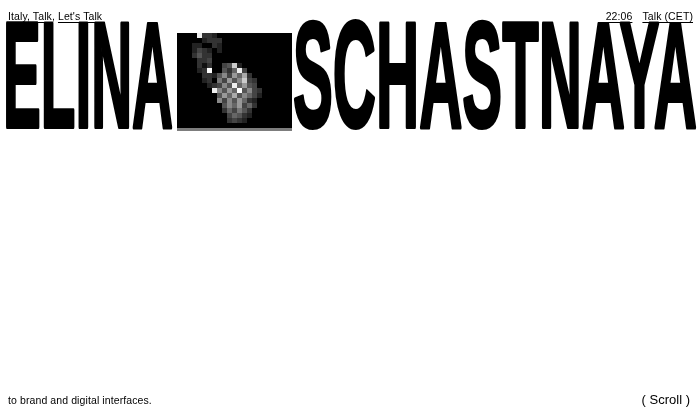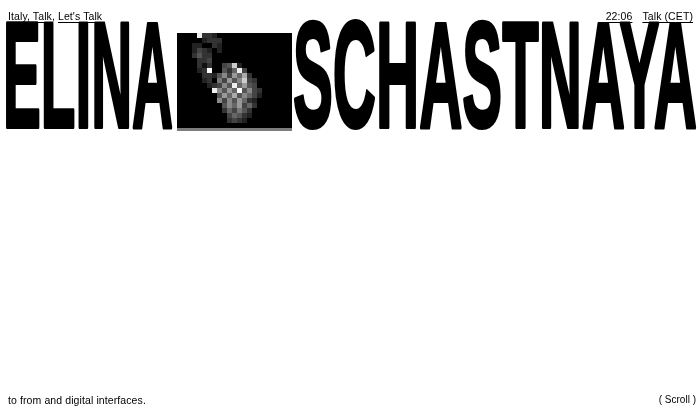--- a/index.html
+++ b/index.html
@@ -80,22 +80,22 @@
   .tagline {
     position: absolute;
     left: 8px; bottom: 9px;
     font-size: 10.5px;
     line-height: 13px;
     letter-spacing: 0.1px;
   }
   .tagline span { display: block; }
   .scroll-hint {
     position: absolute;
-    right: 4px; bottom: 11px;
-    font-size: 10px;
+    right: 10px; bottom: 11px;
+    font-size: 13px;
     line-height: 11px;
     white-space: nowrap;
   }
 </style>
 </head>
 <body>
 
 <div class="page">
 
   <div class="header">
@@ -546,17 +546,17 @@
       <span></span>
       <span></span>
       <span></span>
       <span></span>
       <span></span>
       <span></span>
       <span></span>
     </div>
 
   <div class="tagline">
-    <span>to from and digital interfaces.</span>
+    <span>to brand and digital interfaces.</span>
   </div>
   <div class="scroll-hint">( Scroll )</div>
 
 </div>
 
 </body></html>

